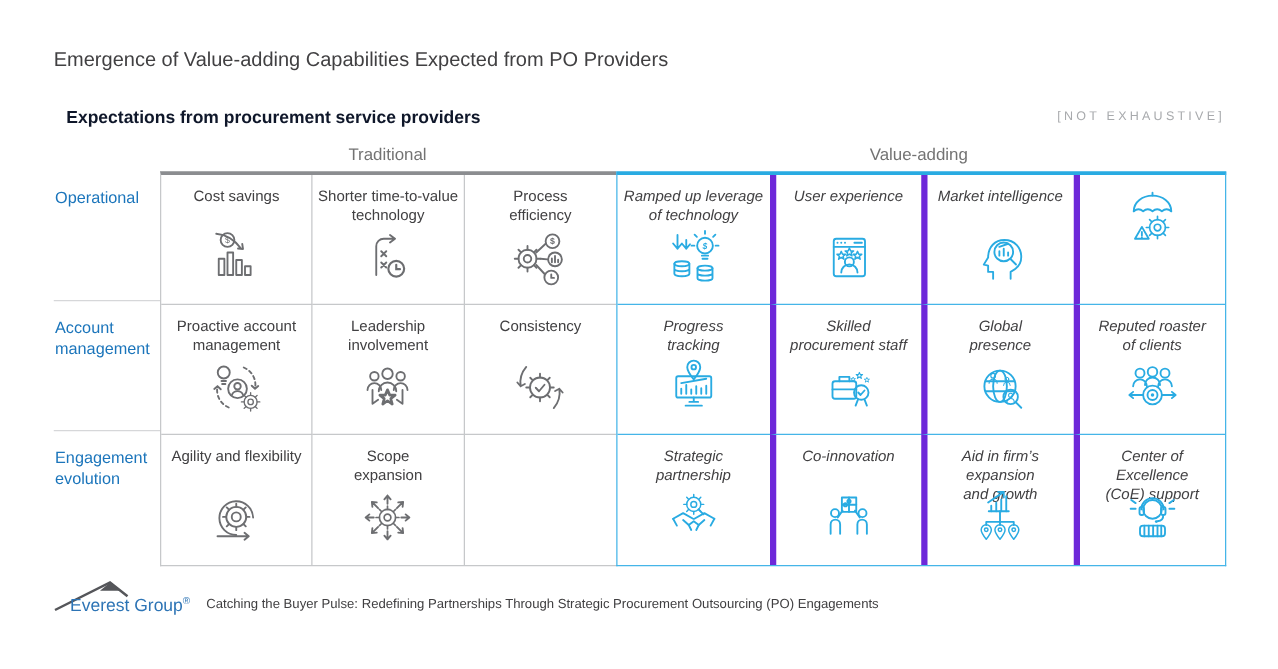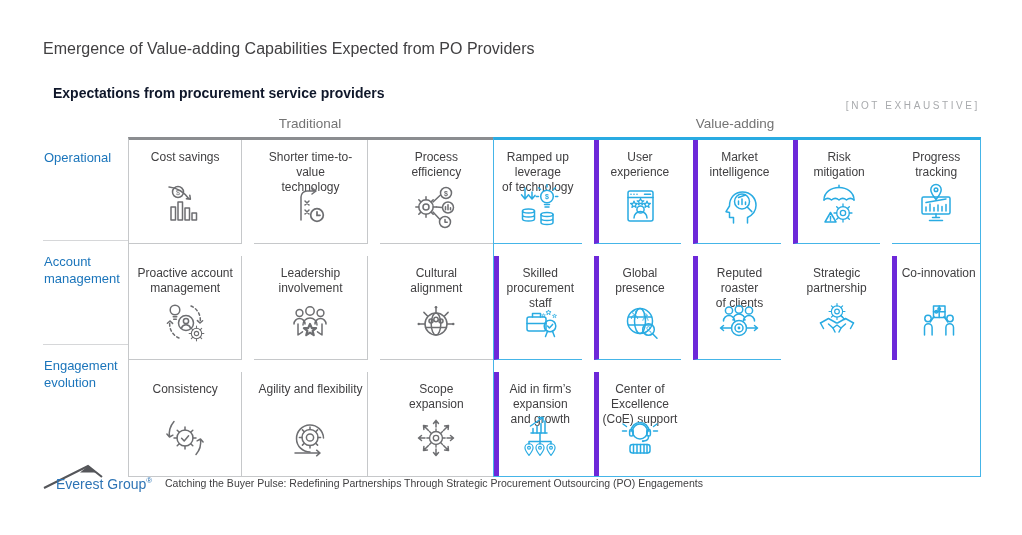--- a/index.html
+++ b/index.html
@@ -1,42 +1,42 @@
 <!DOCTYPE html>
 <html><head>
 <meta charset="utf-8">
 <style>
   html,body{margin:0;padding:0;background:#fff;}
   body{width:1022px;height:535px;position:relative;overflow:hidden;
        font-family:"Liberation Sans",sans-serif;color:#414042;}
 
   .title{position:absolute;left:43px;top:40px;font-size:16px;font-weight:400;color:#414042;}
   .subtitle{position:absolute;left:53px;top:85px;font-size:14px;font-weight:bold;color:#0f172a;}
-  .tag{position:absolute;right:42px;top:100px;font-size:10px;letter-spacing:2.6px;color:#a8aaad;}
+  .tag{position:absolute;right:42px;top:88px;font-size:10px;letter-spacing:2.6px;color:#a8aaad;}
 
   .gheads{position:absolute;left:128px;top:116px;display:flex;width:850px;}
   .gh{font-size:13.5px;color:#737373;text-align:center;}
   .gh-t{width:364px;}
   .gh-v{width:486px;}
 
   .matrix{position:absolute;left:43px;top:137px;display:flex;}
   .labels{width:85px;display:grid;grid-template-rows:repeat(3,104px);}
   .rowlabel{border-bottom:1px solid #d6d7d9;color:#1b75bb;font-size:13px;line-height:1.32;
             padding:12px 6px 0 1px;white-space:pre-line;box-sizing:border-box;}
   .rowlabel:last-child{border-bottom:none;}
 
-  .grid{display:grid;grid-auto-rows:104px;box-sizing:content-box;gap:12px;}
+  .grid{display:grid;grid-auto-rows:104px;box-sizing:content-box;}
   .trad{width:364px;grid-template-columns:repeat(3,1fr);
         border-top:3px solid #8b8d90;border-left:1px solid #c6c8ca;border-bottom:1px solid #c6c8ca;}
   .trad .cell{border-right:1px solid #c6c8ca;border-bottom:1px solid #c6c8ca;}
   .trad .cell:nth-child(3n){border-right:none;}
   .trad .cell:nth-child(n+7){border-bottom:none;}
 
-  .va{width:486px;grid-template-columns:repeat(5,1fr);
-      border:1px solid #45b5e8;border-top:3px solid #29abe2;}
+  .va{width:486px;grid-template-columns:repeat(4,1fr);
+      border:1px solid #45b5e8;border-top:3px solid #29abe2;font-style:italic;}
   .va .cell{border-left:5px solid #6d28d9;border-bottom:1px solid #45b5e8;}
   .va .cell:nth-child(4n+1){border-left:none;}
   .va .cell:nth-child(n+9){border-bottom:none;}
 
   .cell{box-sizing:border-box;padding-top:10px;display:flex;flex-direction:column;align-items:center;}
   .clbl{font-size:12px;line-height:1.26;color:#414042;text-align:center;white-space:pre-line;
         height:31px;display:block;padding:0 3px;}
   .ic{width:52px;height:48px;margin-top:1px;}
   .trad .ic{color:#6d6e71;}
   .va .ic{color:#29abe2;}
@@ -165,36 +165,20 @@
         <circle cx="13.5" cy="15" r="3.4"></circle>
           <path d="M8 26 a5.5 5.5 0 0 1 11 0"></path>
         <circle cx="34.5" cy="15" r="3.4"></circle>
           <path d="M29 26 a5.5 5.5 0 0 1 11 0"></path>
         <circle cx="24" cy="13" r="4.2"></circle>
           <path d="M17 27 a7 7 0 0 1 14 0"></path>
         <path d="M12 26 v11 l4.5 -3.2 M36 26 v11 l-4.5 -3.2"></path>
         <use href="#d-star" transform="translate(24 32) scale(1.8)"></use>
       </svg>
     </div>
-    <div class="cell">
-      <div class="clbl">Cultural
-alignment</div>
-      <svg class="ic" viewBox="0 0 48 48">
-        <circle cx="24" cy="26" r="11"></circle>
-        <ellipse cx="24" cy="26" rx="4.8" ry="11"></ellipse>
-        <path d="M13.5 29.5 h21"></path>
-        <circle cx="19" cy="23" r="2"></circle>
-          <circle cx="24" cy="21.5" r="2.2"></circle>
-          <circle cx="29" cy="23" r="2"></circle>
-        <path d="M13 26 h-5 M35 26 h5 M24 15 v-4.5 M15.5 18 l-3.6 -3.6 M32.5 18 l3.6 -3.6"></path>
-        <circle class="fil" cx="6.8" cy="26" r="1.3"></circle>
-          <circle class="fil" cx="41.2" cy="26" r="1.3"></circle>
-        <circle class="fil" cx="24" cy="9.2" r="1.3"></circle>
-      </svg>
-    </div>
 
     <div class="cell">
       <div class="clbl">Consistency</div>
       <svg class="ic" viewBox="0 0 48 48">
         <circle cx="24" cy="24" r="8"></circle>
         <path d="M24 16 v-3 M24 32 v3 M16 24 h-3 M32 24 h3 M18.3 18.3 l-2.1 -2.1 M29.7 18.3 l2.1 -2.1 M18.3 29.7 l-2.1 2.1 M29.7 29.7 l2.1 2.1"></path>
         <path d="M20.6 24.2 l2.6 2.8 4.4 -5.2"></path>
         <path d="M13 7.5 A19.5 19.5 0 0 0 8.5 23 M8.5 23 l-2.6 -3 M8.5 23 l3.4 -1.8"></path>
         <path d="M35 40.5 A19.5 19.5 0 0 0 39.5 25 M39.5 25 l2.6 3 M39.5 25 l-3.4 1.8"></path>
       </svg>
@@ -260,21 +244,20 @@
     <div class="cell">
       <div class="clbl">Market intelligence</div>
       <svg class="ic" viewBox="0 0 48 48">
         <path d="M18.5 41 v-5.5 h-4 v-5 l-3.5 -0.8 3.5 -5.7 c0 -8.5 5.5 -14 13 -14 8.5 0 13.5 6.5 13.5 13.5 0 6.5 -4.5 10 -8.5 12 v5.5"></path>
         <circle cx="27" cy="19.5" r="7.5"></circle>
           <path d="M32.2 25 l4.6 4.6"></path>
         <path d="M23.5 22.5 v-3.5 M27 22.5 v-5.5 M30.5 22.5 v-2.5 M23.5 15.5 l7 -2.5"></path>
       </svg>
     </div>
     <div class="cell">
-      <div class="clbl">Risk mitigation</div>
       <svg class="ic" viewBox="0 0 48 48">
         <path d="M9 18 C9 10.5 16 5.5 24 5.5 C32 5.5 39 10.5 39 18"></path>
         <path d="M9 18 q3.75 -3.2 7.5 0 q3.75 -3.2 7.5 0 q3.75 -3.2 7.5 0 q3.75 -3.2 7.5 0 M24 5.5 v-2.3"></path>
         <use href="#d-gear" transform="translate(28 31) scale(0.88)"></use>
         <path d="M10 40 l5.5 -9.5 5.5 9.5 z M15.5 34.5 v2.8"></path>
         <circle class="fil" cx="15.5" cy="38.8" r="0.8"></circle>
       </svg>
     </div>
 
     <div class="cell">

